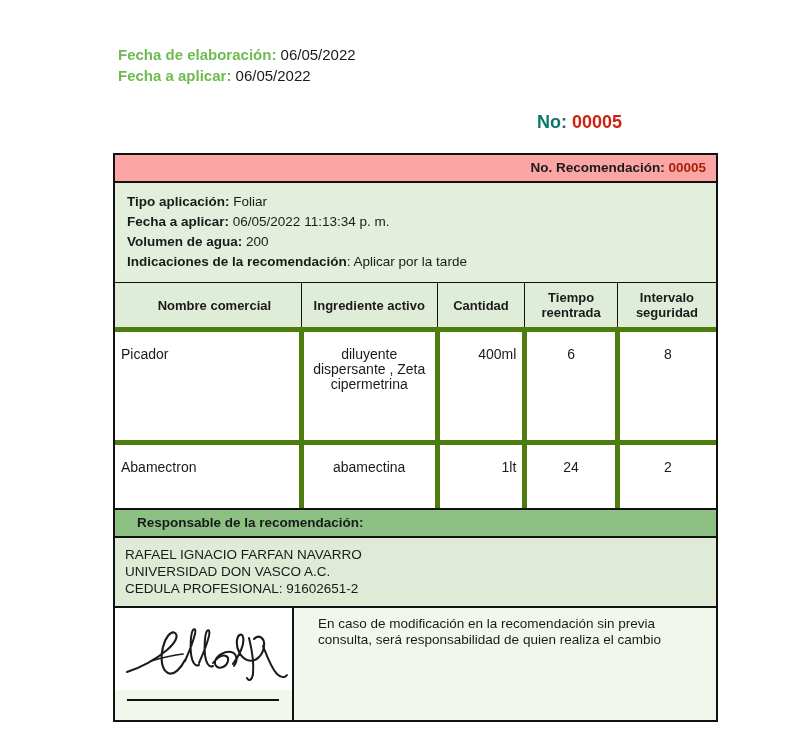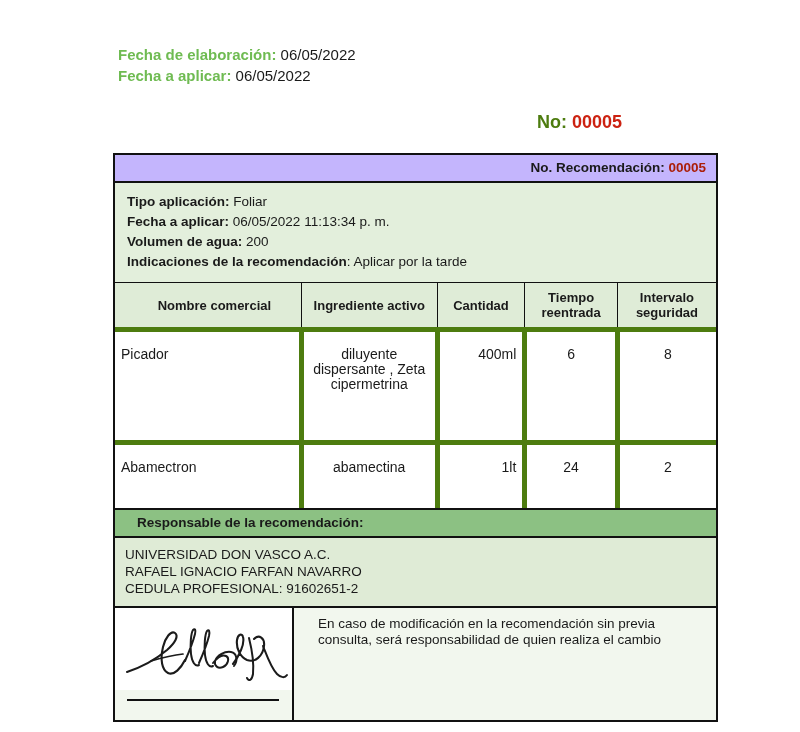--- a/index.html
+++ b/index.html
@@ -49,36 +49,36 @@
 
   
   .no-heading {
     position: absolute;
     left: 537px;
     top: 112px;
     font-size: 18px;
     font-weight: bold;
     white-space: nowrap;
   }
-  .no-heading .no-lbl { color: #4d7c0f; }
+  .no-heading .no-lbl { color: #0f766e; }
   .no-heading .no-val { color: #cc2211; }
 
   
   .card {
     position: absolute;
     left: 113px;
     top: 153px;
     width: 605px;
     border: 2px solid #111111;
     box-sizing: border-box;
     background: #ffffff;
   }
 
   .card-header {
-    background: #c4b5fd;
+    background: #fca5a5;
     border-bottom: 2px solid #111111;
     padding: 5px 10px 6px 16px;
     text-align: right;
     font-size: 13.5px;
     font-weight: bold;
     box-sizing: border-box;
     height: 28px;
   }
   .card-header .hdr-val { color: #aa1e08; }
 
@@ -288,22 +288,22 @@
           <td class="c-seg">2</td>
         </tr>
       </tbody>
     </table>
   </div>
 
   <div class="card2">
     <div class="card2-header">Responsable de la recomendación:</div>
 
     <div class="resp-info">
+      <div class="resp-line">RAFAEL IGNACIO FARFAN NAVARRO</div>
       <div class="resp-line">UNIVERSIDAD DON VASCO A.C.</div>
-      <div class="resp-line">RAFAEL IGNACIO FARFAN NAVARRO</div>
       <div class="resp-line">CEDULA PROFESIONAL: 91602651-2</div>
     </div>
 
     <div class="sign-row">
       <div class="sign-cell">
         <div class="sign-white"></div>
         <svg class="sign-svg" width="168" height="74" viewBox="0 0 168 74">
           <g fill="none" stroke="#1b1b1b" stroke-linecap="round" stroke-linejoin="round">
             <path d="M6 56 C18 52, 34 44, 46 34 C54 27, 58 20, 54 17 C50 14, 44 22, 42 31 C39 44, 41 54, 47 57 C53 60, 60 52, 64 44" stroke-width="2.1"></path>
             <path d="M30 45 C40 42, 52 39, 62 38" stroke-width="1.7"></path>

